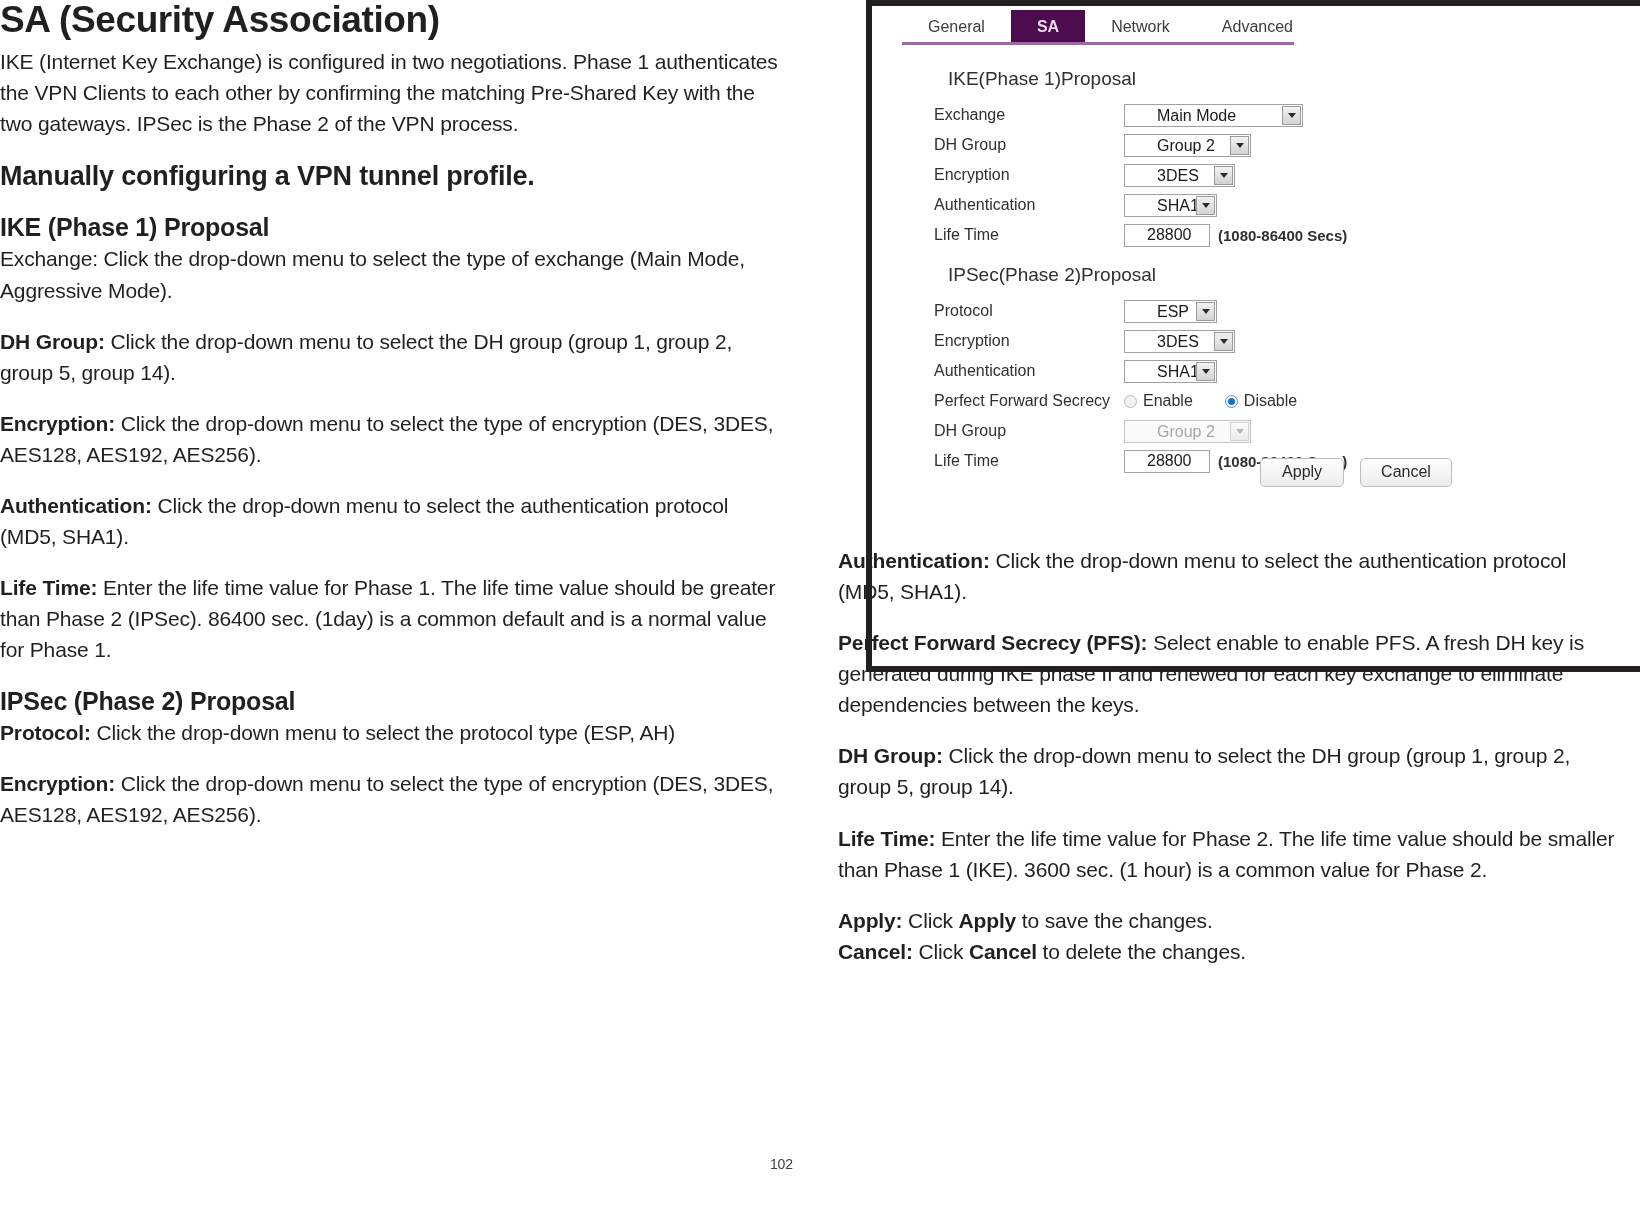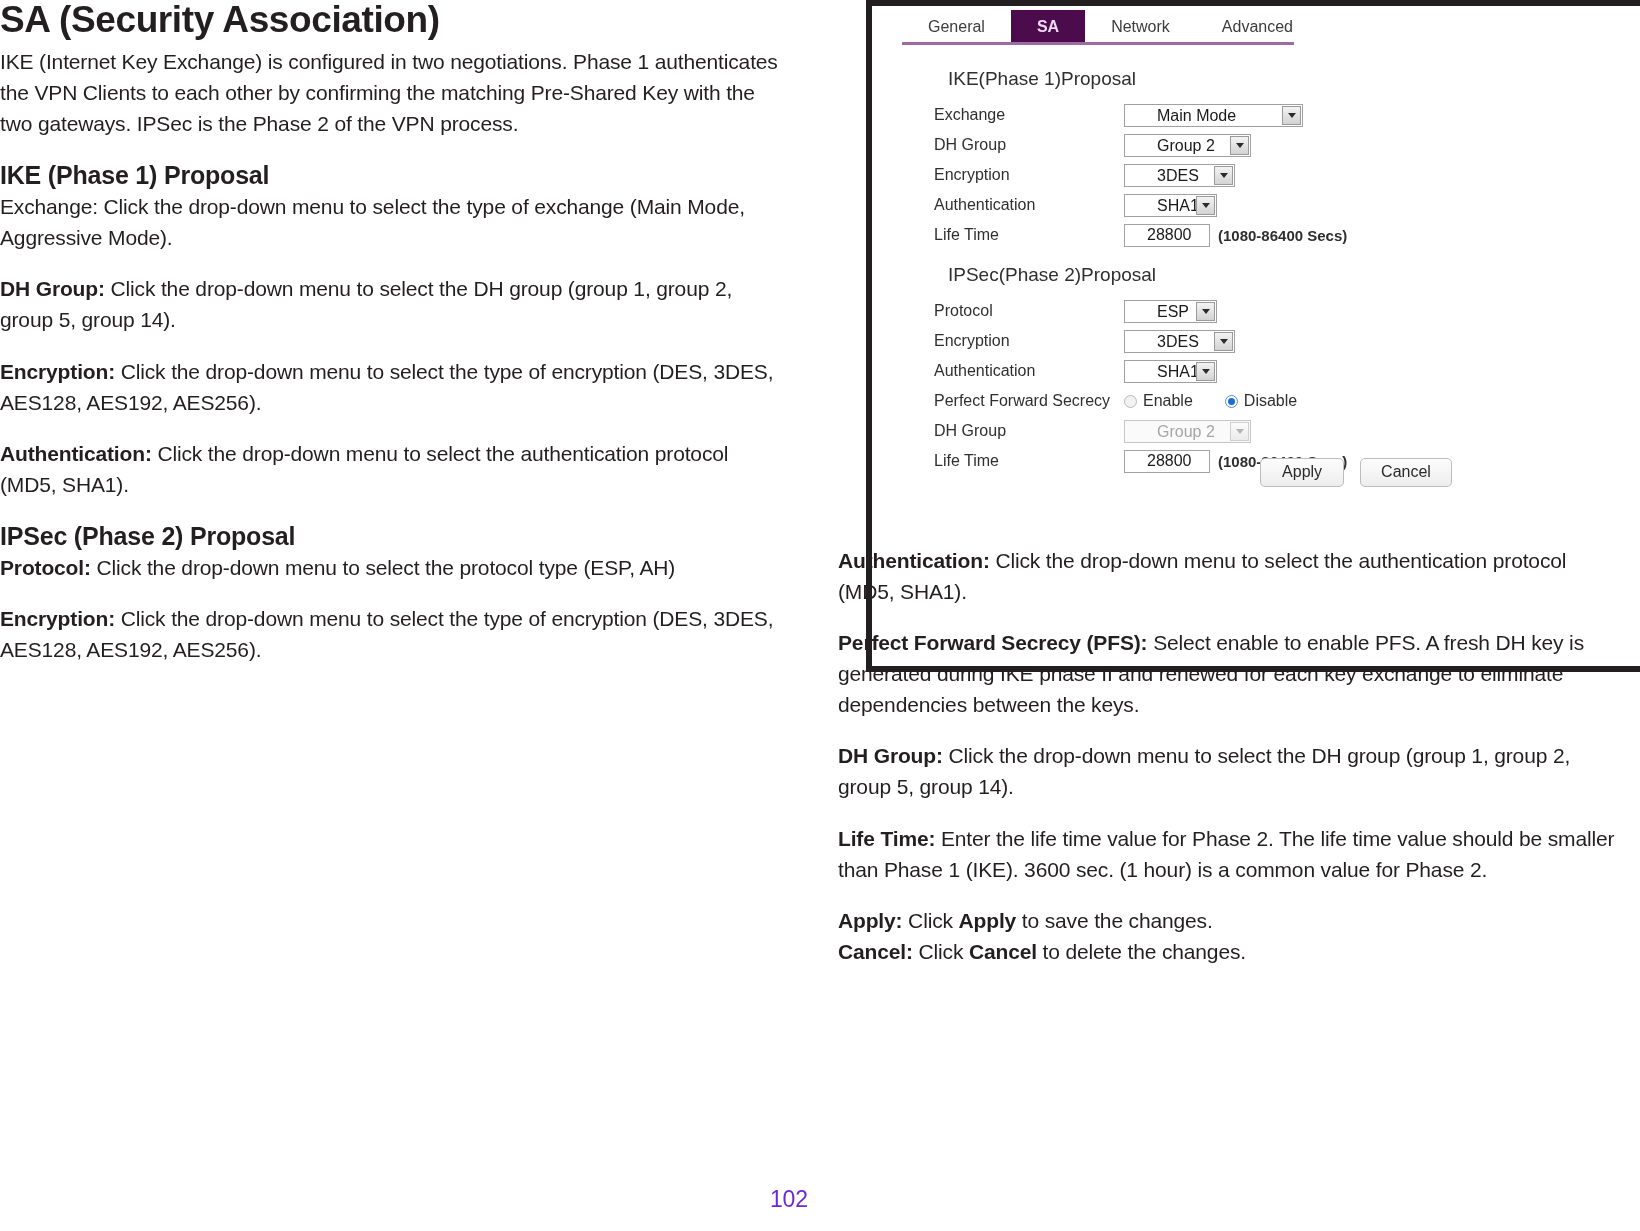--- a/index.html
+++ b/index.html
@@ -254,46 +254,48 @@
     color: #2a2a2a;
     padding: 4px 20px 5px 20px;
     min-width: 84px;
     text-align: center;
   }
 
   
   .page-number {
     position: absolute;
     left: 770px;
-    top: 1186px;
-    font-size: 23px;
-    color: #6d28d9;
+    top: 1156px;
+    font-size: 14px;
+    color: #404040;
     letter-spacing: -0.2px;
   }
 </style>
 </head>
 <body>
 
 <div class="col-left">
 
   <h1 class="page-title">SA (Security Association)</h1>
 
   <p class="body">IKE (Internet Key Exchange) is configured in two negotiations. Phase 1 authenticates the VPN Clients to each other by confirming the matching Pre-Shared Key with the two gateways. IPSec is the Phase 2 of the VPN process.</p>
 
+  <h2 class="section-head">Manually configuring a VPN tunnel profile.</h2>
 
   <h3 class="sub-head">IKE (Phase 1) Proposal</h3>
 
   <p class="body">Exchange: Click the drop-down menu to select the type of exchange (Main Mode, Aggressive Mode).</p>
 
   <p class="body"><b>DH Group:</b><span> Click the drop-down menu to select the DH group (group 1, group 2, group 5, group 14).</span></p>
 
   <p class="body"><b>Encryption:</b><span> Click the drop-down menu to select the type of encryption (DES, 3DES, AES128, AES192, AES256).</span></p>
 
   <p class="body"><b>Authentication:</b><span> Click the drop-down menu to select the authentication protocol (MD5, SHA1).</span></p>
 
+  <p class="body"><b>Life Time:</b><span> Enter the life time value for Phase 1. The life time value should be greater than Phase 2 (IPSec). 86400 sec. (1day) is a common default and is a normal value for Phase 1.</span></p>
 
   <h3 class="sub-head">IPSec (Phase 2) Proposal</h3>
 
   <p class="body"><b>Protocol:</b><span> Click the drop-down menu to select the protocol type (ESP, AH)</span></p>
 
   <p class="body"><b>Encryption:</b><span> Click the drop-down menu to select the type of encryption (DES, 3DES, AES128, AES192, AES256).</span></p>
 
 </div>
 
 <div class="router-panel">

